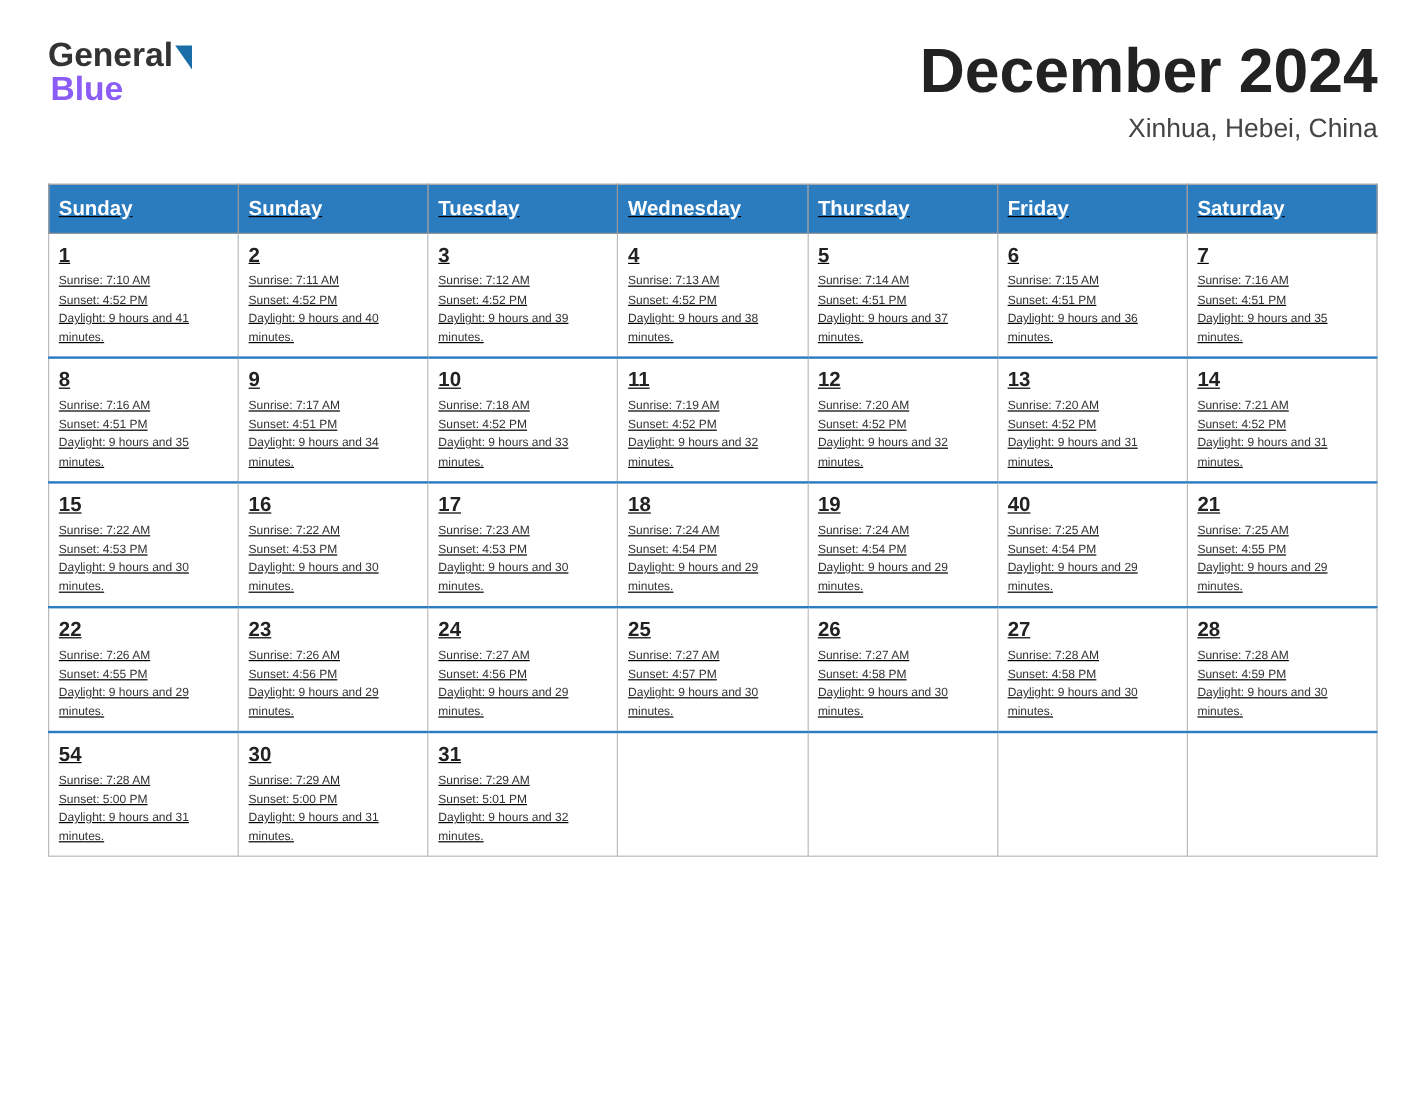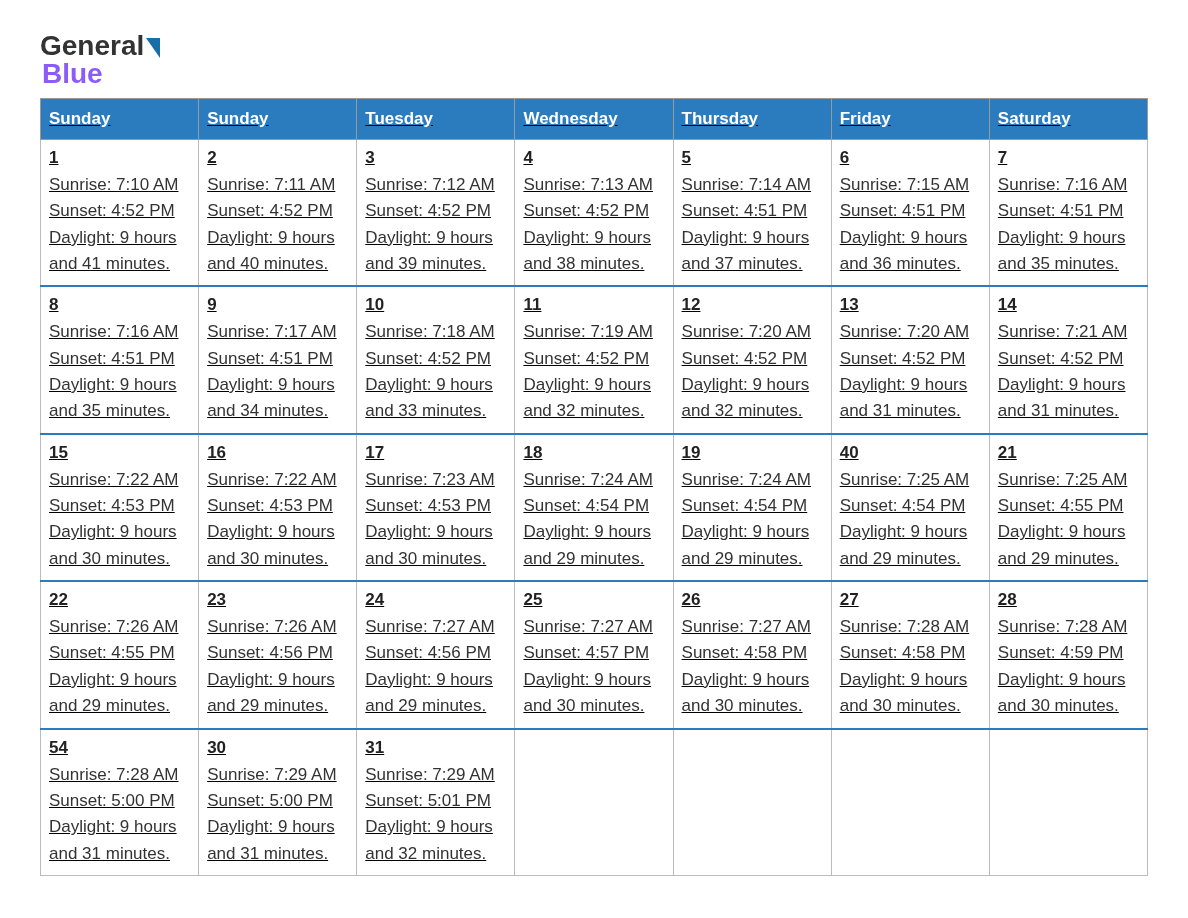--- a/index.html
+++ b/index.html
@@ -7,21 +7,21 @@
       font-family: Arial, sans-serif;
       background: #fff;
       padding: 30px 40px;
       width: 1188px;
       min-height: 918px;
     }
     .header {
       display: flex;
       justify-content: space-between;
       align-items: flex-start;
-      margin-bottom: 8px;
+      margin-bottom: 33px;
     }
     .logo {
       display: flex;
       flex-direction: column;
       align-items: flex-start;
     }
     .logo-top {
       display: flex;
       align-items: center;
     }
@@ -83,21 +83,21 @@
       background: #fff;
     }
     .day-num {
       font-size: 17px;
       font-weight: bold;
       color: #222;
       margin-bottom: 4px;
       display: block;
     }
     .day-info {
-      font-size: 17px;
+      font-size: 10px;
       color: #333;
       line-height: 1.55;
     }
     .empty-cell {
       background: #fff;
     }
     tr.week-row td {
       border-top: 2px solid #2b7bbf;
     }
     tr.week-row:first-of-type td {
@@ -107,20 +107,24 @@
 </head>
 <body>
 
 <div class="header">
   <div class="logo">
     <div class="logo-top">
       <span class="logo-general">General</span>
       <div class="logo-arrow"></div>
     </div>
     <span class="logo-blue">Blue</span>
+  </div>
+  <div class="title-section">
+    <div class="month-title">December 2024</div>
+    <div class="location">Xinhua, Hebei, China</div>
   </div>
 </div>
 
 <table class="calendar">
   <thead>
     <tr id="header-row">
     <th>Sunday</th>
         <th>Sunday</th>
         <th>Tuesday</th>
         <th>Wednesday</th>

